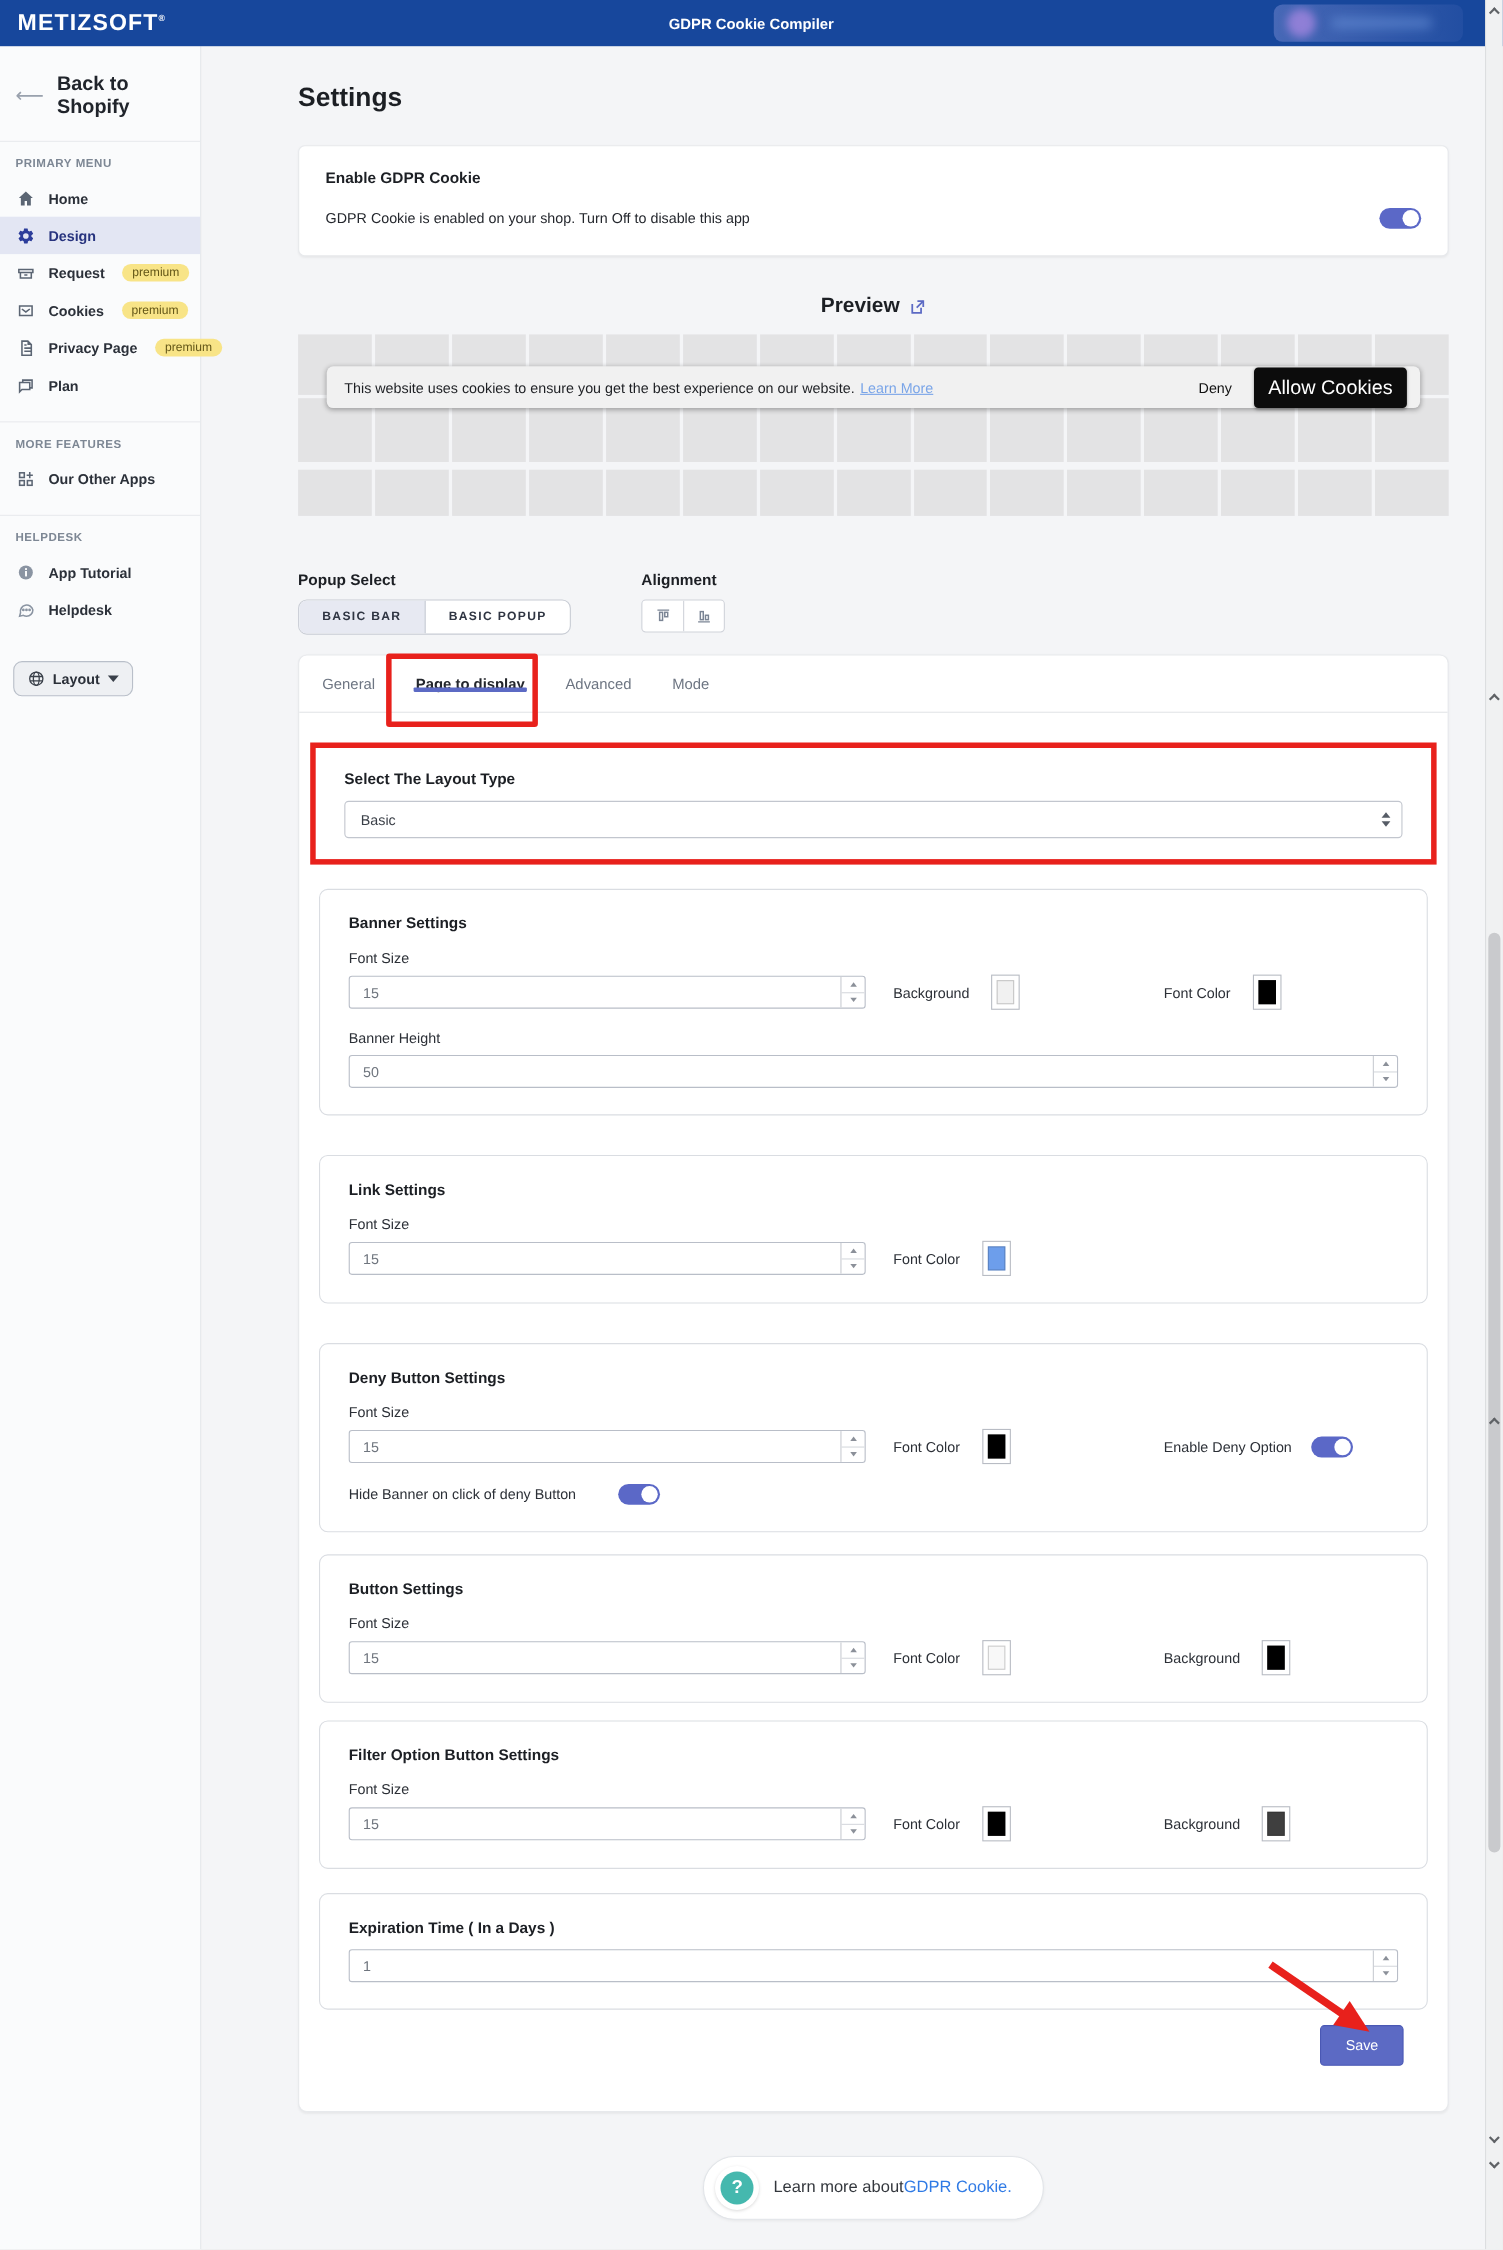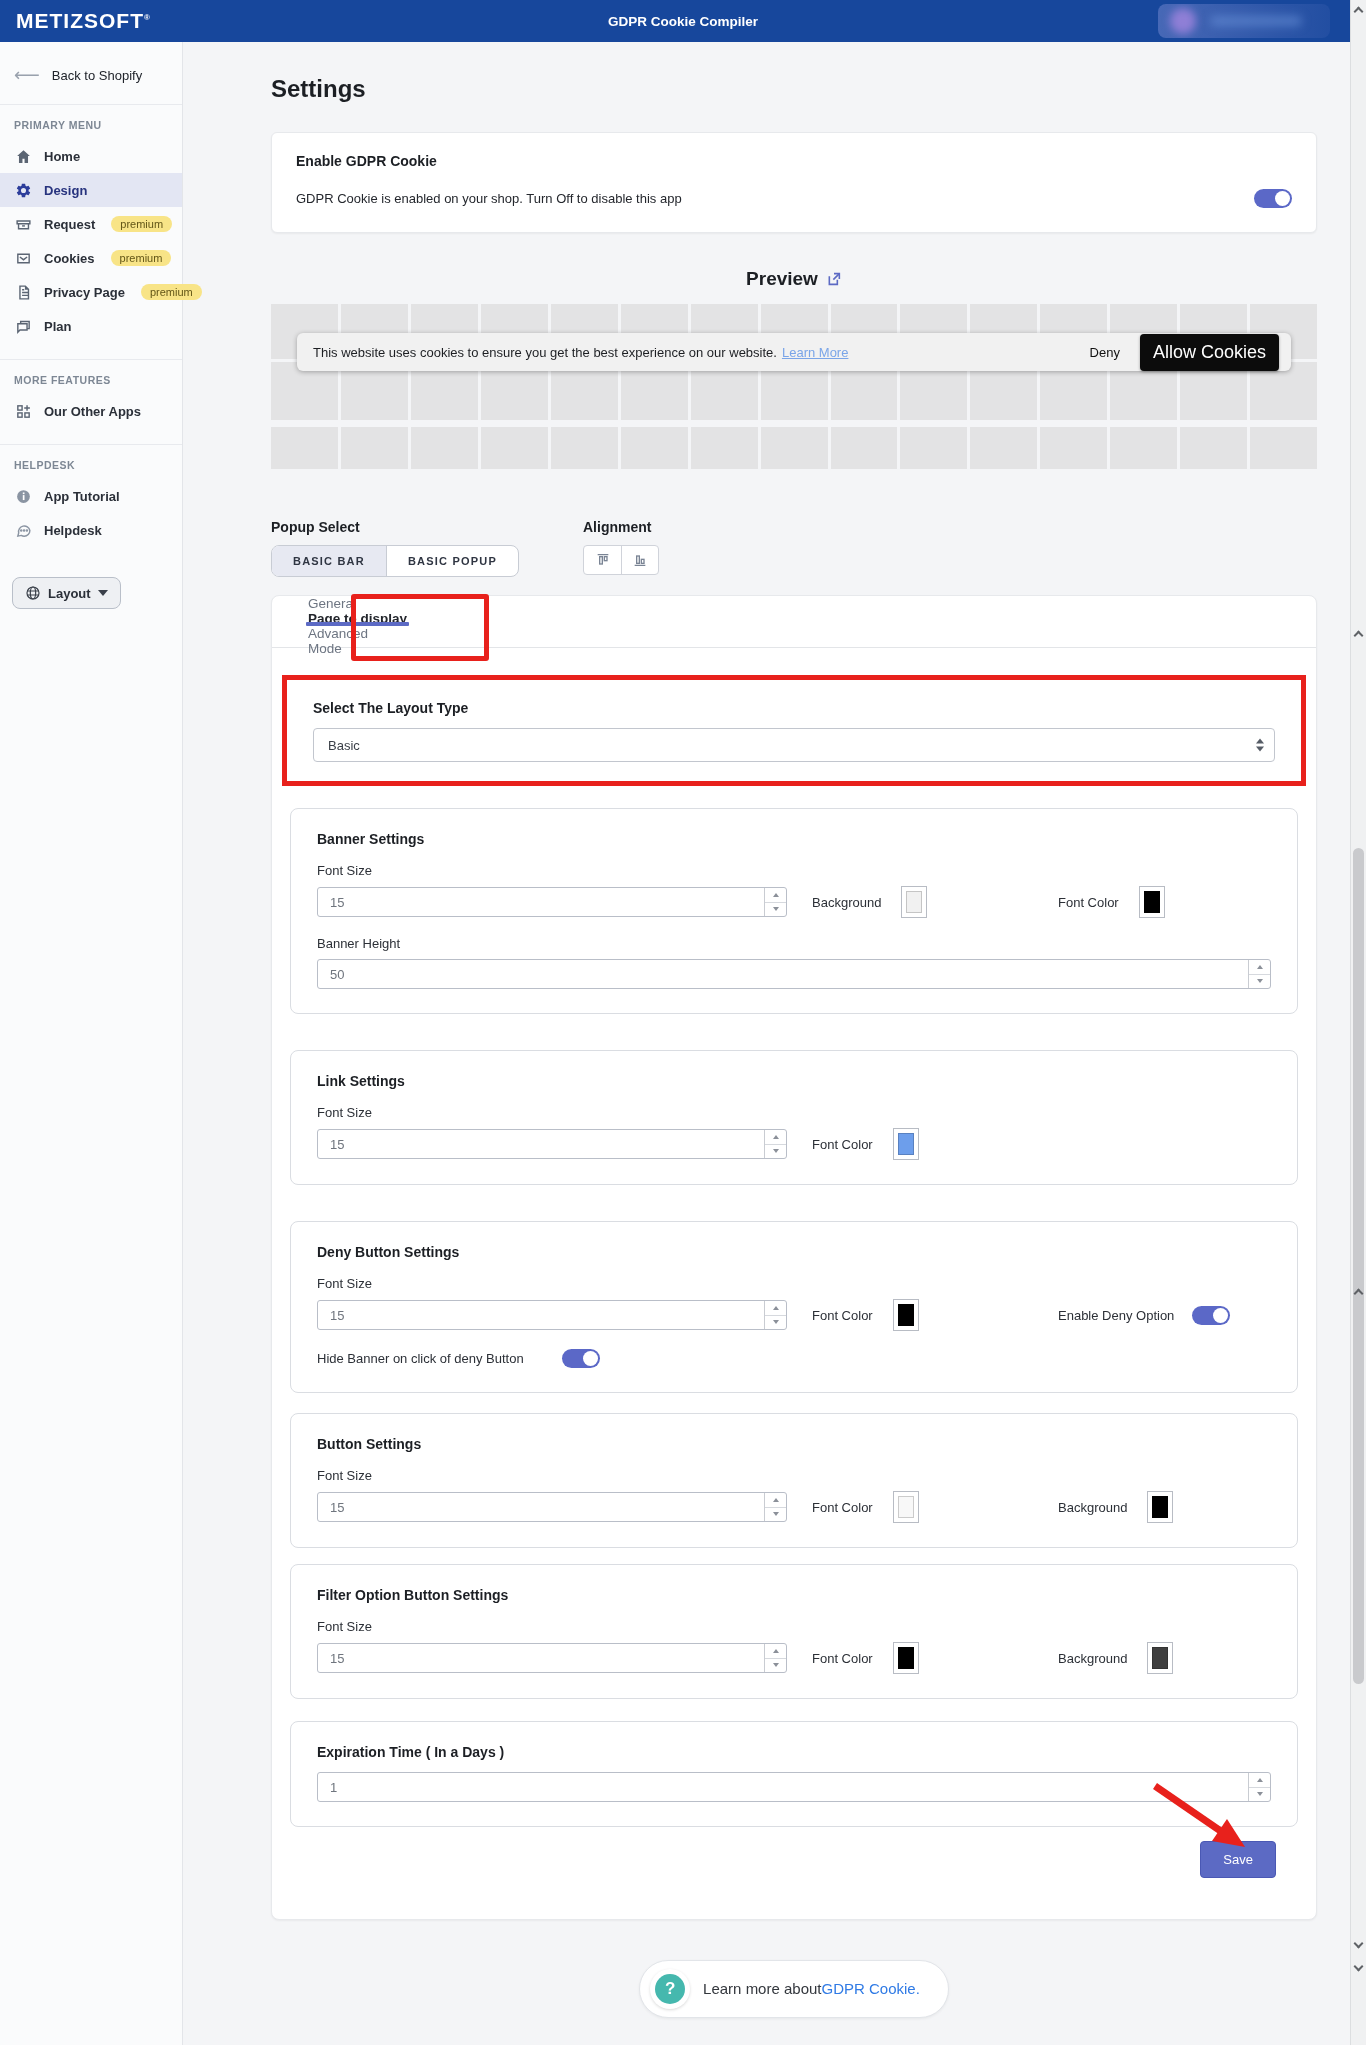--- a/index.html
+++ b/index.html
@@ -14,21 +14,21 @@
   .topbar-title { position:absolute; left:0; right:0; text-align:center; color:#fff; font-size:13.5px; font-weight:bold; }
   .user-pill { position:absolute; right:36px; top:4px; width:172px; height:34px; border-radius:8px; overflow:hidden;
                background:linear-gradient(90deg, rgba(130,145,215,.45), rgba(60,95,175,.30)); }
   .user-pill .avatar { position:absolute; left:12px; top:4px; width:26px; height:26px; border-radius:50%; background:#8f7fd6; filter:blur(4px); }
   .user-pill .blur-line { position:absolute; left:52px; top:12px; width:92px; height:10px; border-radius:5px; background:rgba(110,150,220,.55); filter:blur(5px); }
 
   
   .sidebar { position:absolute; top:42px; left:0; bottom:0; width:183px; background:#fafbfc; border-right:1px solid #e3e5e9; z-index:10; }
   .back-row { display:flex; align-items:center; gap:12px; padding:24px 14px 20px 14px; cursor:pointer; }
   .back-row .arrow { color:#99a1ad; font-size:18px; line-height:1; }
-  .back-row .txt { font-size:13px; font-weight:normal; color:#20242b; }
+  .back-row .txt { font-size:18px; font-weight:bold; color:#20242b; }
   .side-div { height:1px; background:#e8eaee; }
   .menu-label { padding:14px 14px 8px 14px; font-size:10.5px; font-weight:bold; color:#7d8794; letter-spacing:.5px; }
   .side-item { display:flex; align-items:center; gap:12px; padding:8px 14px; cursor:pointer; min-height:32px; }
   .side-item .ic { width:18px; height:18px; flex:0 0 18px; color:#5b6573; display:flex; align-items:center; justify-content:center; }
   .side-item .lb { font-size:13px; font-weight:bold; color:#2b3039; white-space:nowrap; }
   .side-item.active { background:#e3e6f3; }
   .side-item.active .ic { color:#2c3d9b; }
   .side-item.active .lb { color:#27337e; }
   .badge { margin-left:4px; background:#f8e487; color:#635617; font-size:11px; padding:2px 9px; border-radius:10px; white-space:nowrap; }
   .lang-btn { margin:30px 0 0 12px; display:inline-flex; align-items:center; gap:7px; border:1px solid #b9bfc9; background:#eef0f3; border-radius:8px; padding:7px 12px; cursor:pointer; }
@@ -73,21 +73,21 @@
   .opt-label { font-size:14px; font-weight:bold; color:#1c1f24; }
   .seg { margin-top:10px; display:inline-flex; border:1px solid #c8ccd4; border-radius:8px; overflow:hidden; height:32px; background:#fff; }
   .seg .s { display:flex; align-items:center; padding:0 21px; font-size:11px; font-weight:bold; letter-spacing:1.2px; color:#2f3542; cursor:pointer; }
   .seg .s.sel { background:#e7e9f2; border-right:1px solid #c8ccd4; }
   .alignbox { margin-top:10px; display:inline-flex; border:1px solid #d0d3da; border-radius:4px; overflow:hidden; height:30px; background:#fff; }
   .alignbox .ab { width:37px; display:flex; align-items:center; justify-content:center; color:#7a8494; cursor:pointer; }
   .alignbox .ab + .ab { border-left:1px solid #d0d3da; }
 
   
   .tab-card { margin-top:18px; border-radius:8px; padding-bottom:41px; }
-  .tabs { position:relative; display:flex; align-items:flex-start; height:52px; border-bottom:1px solid #e3e5e8; padding-left:34px;flex-direction:column; }
+  .tabs { position:relative; display:flex; align-items:center; height:52px; border-bottom:1px solid #e3e5e8; padding-left:19px; }
   .tab { display:flex; align-items:center; font-size:13.5px; color:#6d7582; margin-right:33px; cursor:pointer; position:relative; padding:0 2px; }
   .tab.active { color:#23262c; font-weight:bold; }
   .tab.active::after { content:''; position:absolute; left:0; right:0; bottom:0; height:4px; background:#5c6ac4; border-radius:1px; }
   .red-box-tab { position:absolute; left:79px; top:-2px; width:138px; height:67px; border:5px solid #e8211c; border-radius:3px; z-index:6; pointer-events:none; }
 
   .layout-sec { margin:27px 10px 0 10px; border:5px solid #e8211c; padding:20px 26px 19px 26px; }
   .sec-title { font-size:14px; font-weight:bold; color:#1c1f24; }
   .select-box { margin-top:12px; position:relative; border:1px solid #c2c6ce; border-radius:4px; height:34px; display:flex; align-items:center; padding:0 14px; background:#fff; cursor:pointer; }
   .select-box .v { font-size:13px; color:#3a3f47; }
   .sorter { position:absolute; right:10px; top:50%; transform:translateY(-50%); display:flex; flex-direction:column; gap:3px; align-items:center; }

